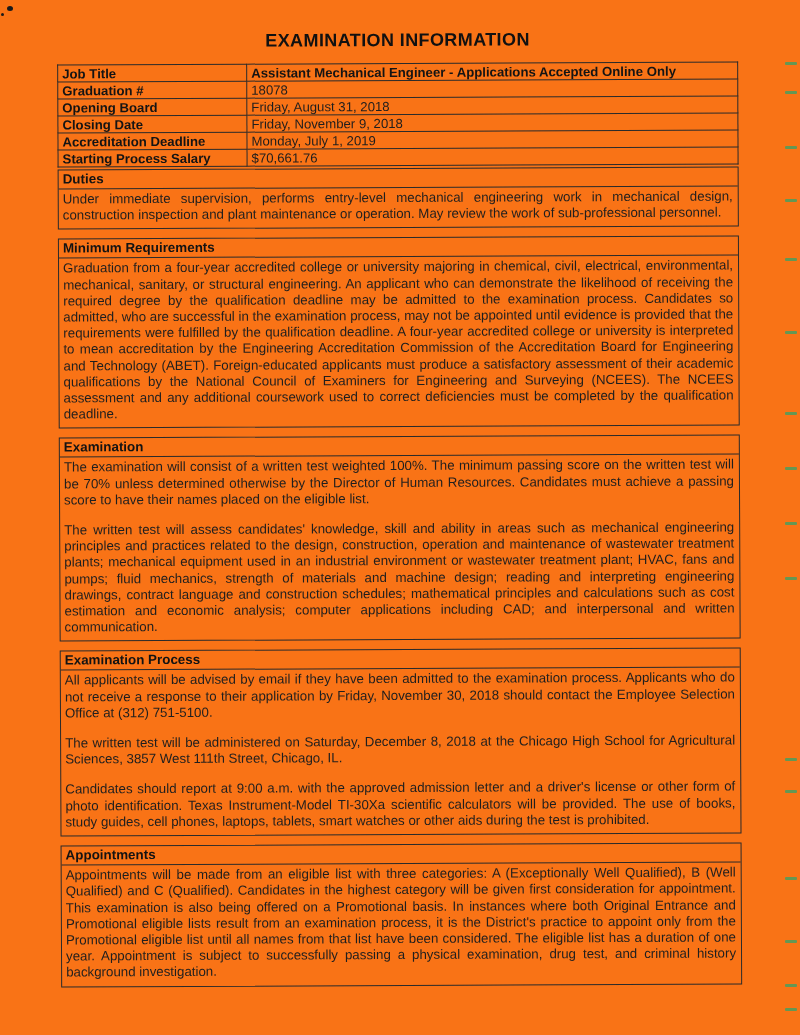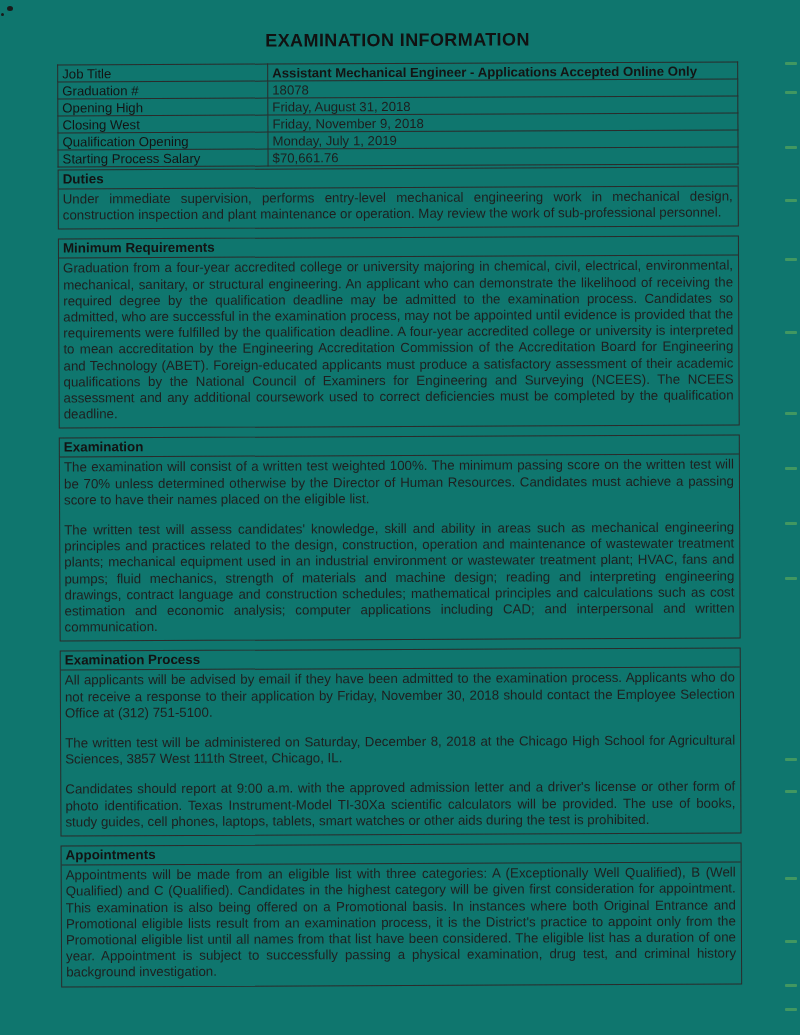--- a/index.html
+++ b/index.html
@@ -5,21 +5,21 @@
   * { box-sizing: border-box; }
   html, body { margin: 0; padding: 0; }
   body {
     width: 800px; height: 1035px;
     background: #e8e6e1;
     font-family: "Liberation Sans", sans-serif;
   }
   .page {
     position: relative;
     width: 800px; height: 1035px;
-    background: #0f766e;
+    background: #f97316;
     overflow: hidden;
     color: #1e1e1e;
   }
   .content {
     position: absolute;
     left: 57px; top: 30px; width: 681px;
     transform: rotate(-0.25deg);
     transform-origin: 50% 0;
   }
   .doc-title {
@@ -36,21 +36,21 @@
   }
   table.info-table td {
     border: 1px solid #2b2b2b;
     font-size: 13.2px;
     line-height: 13px;
     padding: 1.5px 4px;
     vertical-align: middle;
     white-space: nowrap;
     overflow: hidden;
   }
-  td.lbl { width: 210px; font-weight: normal; color: #141414; }
+  td.lbl { width: 189px; font-weight: bold; color: #141414; }
   .bold { font-weight: bold; color: #141414; }
   .sec {
     border: 1px solid #2b2b2b;
     margin-top: 9px;
     background: transparent;
   }
   .sec.first { margin-top: 2px; }
   .sec-h {
     font-weight: bold;
     font-size: 13.4px;
@@ -116,29 +116,29 @@
       <tbody>
         <tr>
           <td class="lbl">Job Title</td>
           <td class="bold">Assistant Mechanical Engineer - Applications Accepted Online Only</td>
         </tr>
         <tr>
           <td class="lbl">Graduation #</td>
           <td>18078</td>
         </tr>
         <tr>
-          <td class="lbl">Opening High</td>
+          <td class="lbl">Opening Board</td>
           <td>Friday, August 31, 2018</td>
         </tr>
         <tr>
-          <td class="lbl">Closing West</td>
+          <td class="lbl">Closing Date</td>
           <td>Friday, November 9, 2018</td>
         </tr>
         <tr>
-          <td class="lbl">Qualification Opening</td>
+          <td class="lbl">Accreditation Deadline</td>
           <td>Monday, July 1, 2019</td>
         </tr>
         <tr>
           <td class="lbl">Starting Process Salary</td>
           <td>$70,661.76</td>
         </tr>
       </tbody>
     </table>
 
     <section class="sec first">

